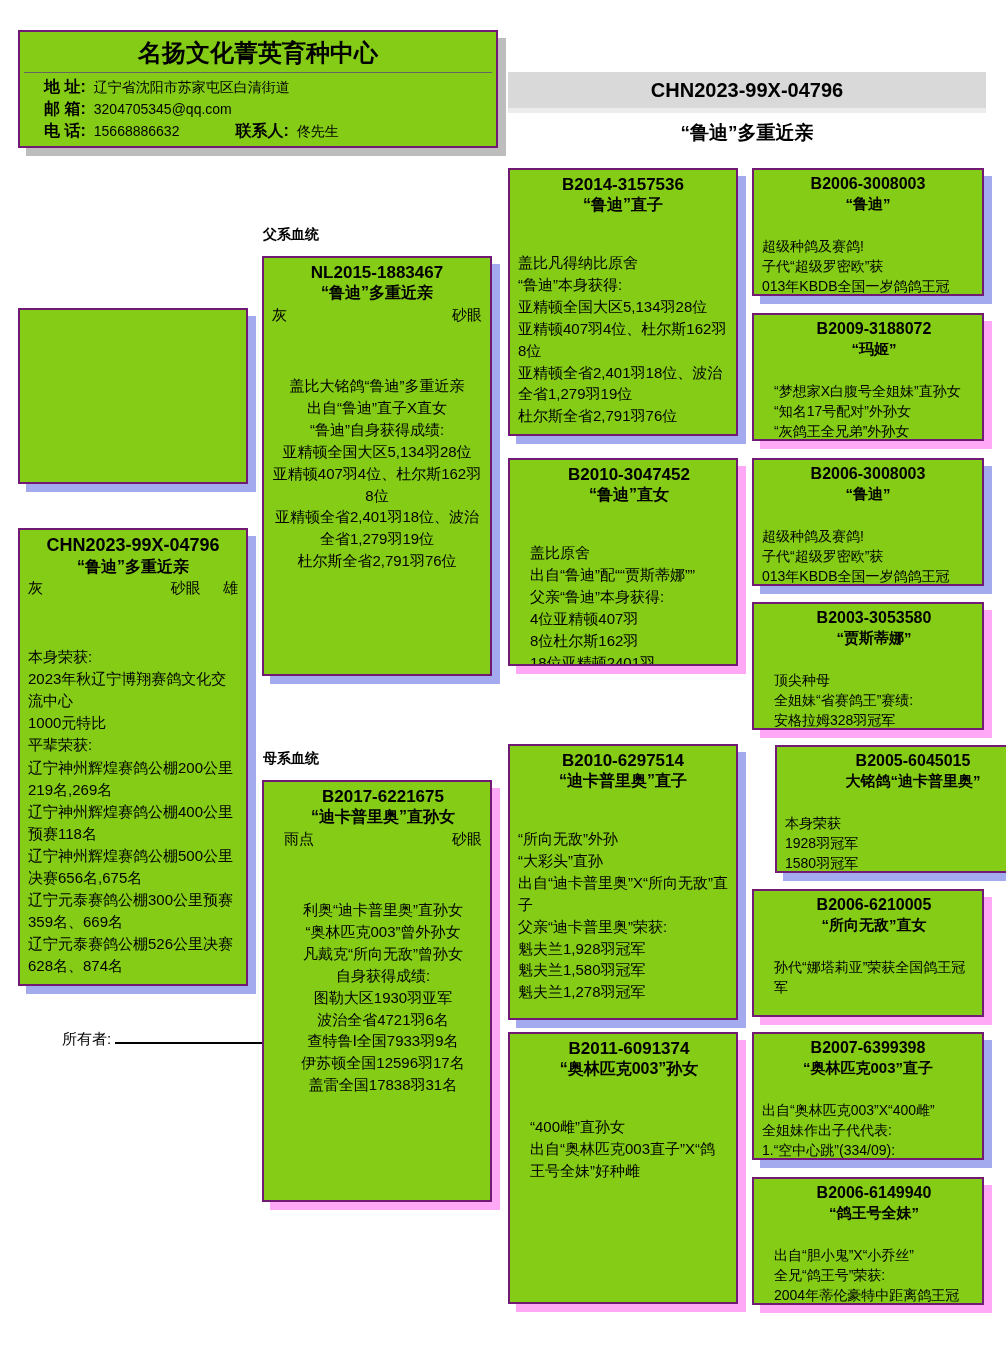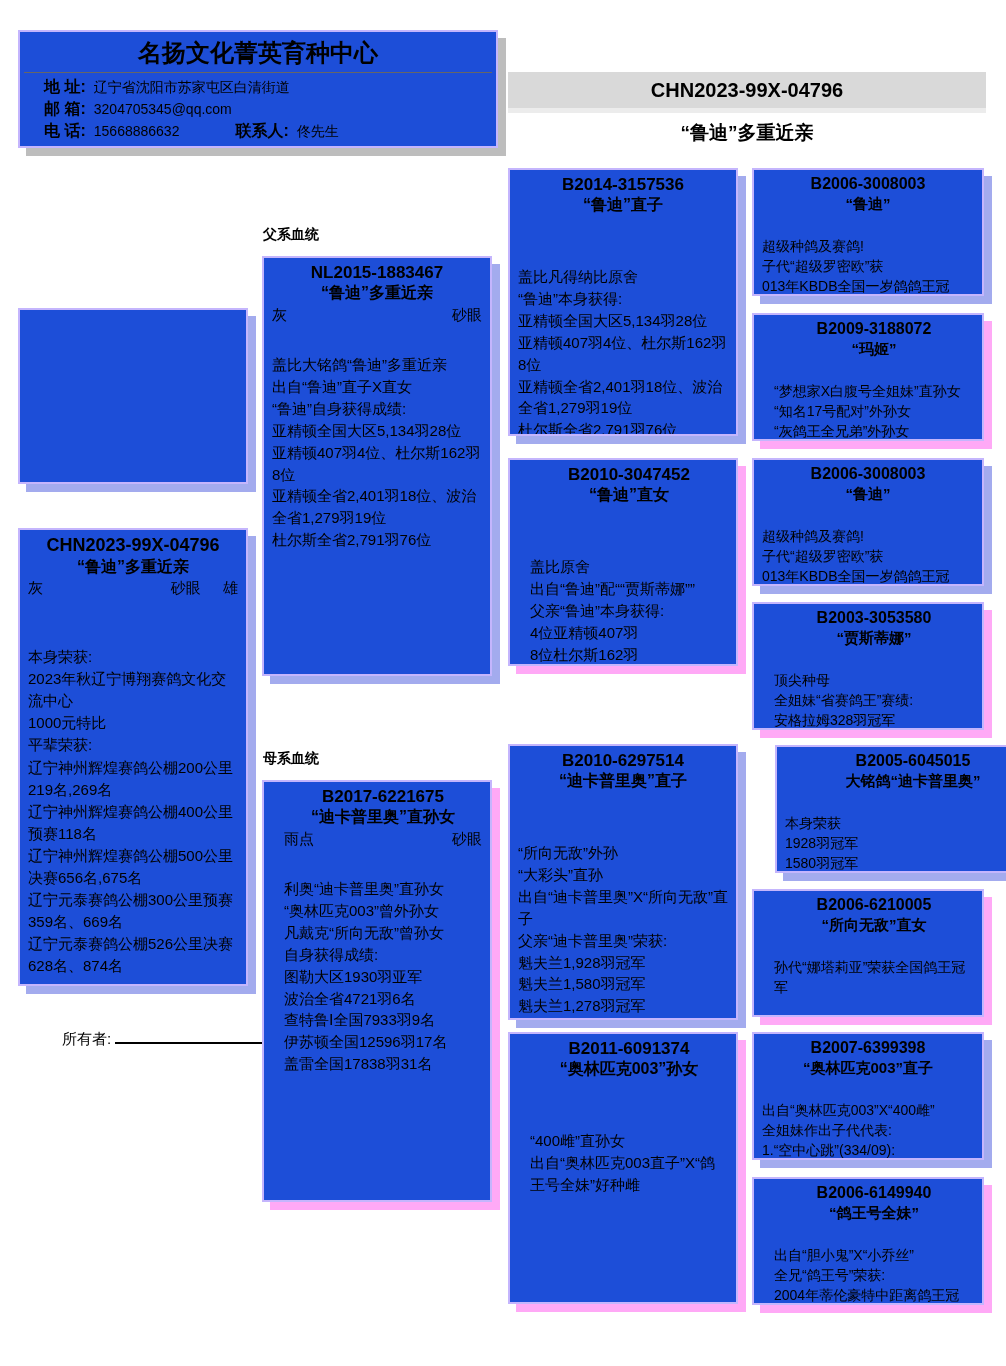--- a/index.html
+++ b/index.html
@@ -3,21 +3,21 @@
 <meta charset="utf-8">
 <style>
   * { margin:0; padding:0; box-sizing:border-box; }
   html,body { background:#fff; }
   body {
     width:1006px; height:1366px; position:relative;
     font-family:"Liberation Sans", sans-serif; color:#000;
     overflow:hidden;
   }
   .box {
-    position:absolute; background:#1d4ed8; border:2px solid #c4b5fd;
+    position:absolute; background:#84cc16; border:2px solid #701a75;
     padding:4px 8px; overflow:hidden;
   }
   .shadow-blue { box-shadow:8px 8px 0 #a3abee; }
   .shadow-pink { box-shadow:8px 8px 0 #ffa9f6;padding-left:20px; }
   .shadow-gray { box-shadow:8px 8px 0 #bdbdbd; }
 
   
   .breeder-card { left:18px; top:30px; width:480px; height:118px; padding:0; }
   .breeder-title { font-size:24px; font-weight:bold; text-align:center; padding:5px 0 3px 0; }
   .breeder-rule { border:none; border-top:1px solid #666; margin:0 4px; }
@@ -43,22 +43,22 @@
   .section-label { position:absolute; font-size:14px; font-weight:bold;text-align:right; }
 
   
   .ring  { font-size:17px; font-weight:bold; text-align:center; line-height:1.25; }
   .name  { font-size:16px; font-weight:bold; text-align:center; line-height:1.3; }
   .traits { display:flex; justify-content:space-between; font-size:15px; margin-top:2px; }
   .traits-right span + span { margin-left:18px; }
   .body-text { font-size:15px; line-height:1.46; white-space:pre-line; }
 
   .gap-subject { margin-top:48px; }
-  .gap-parent  { margin-top:29px; }
-  .gap-g2      { margin-top:50px; }
+  .gap-parent  { margin-top:50px;text-align:center; }
+  .gap-g2      { margin-top:36px; }
   .gap-g3      { margin-top:22px; }
 
   .photo-box { left:18px; top:308px; width:230px; height:176px; }
   .subject-box { left:18px; top:528px; width:230px; height:458px; }
   .father-box { left:262px; top:256px; width:230px; height:420px; }
   .mother-box { left:262px; top:780px; width:230px; height:422px; }
 
   .g3 .ring { font-size:16px; }
   .g3 .name { font-size:15px; }
   .g3 .body-text { font-size:14px; line-height:1.43; }

